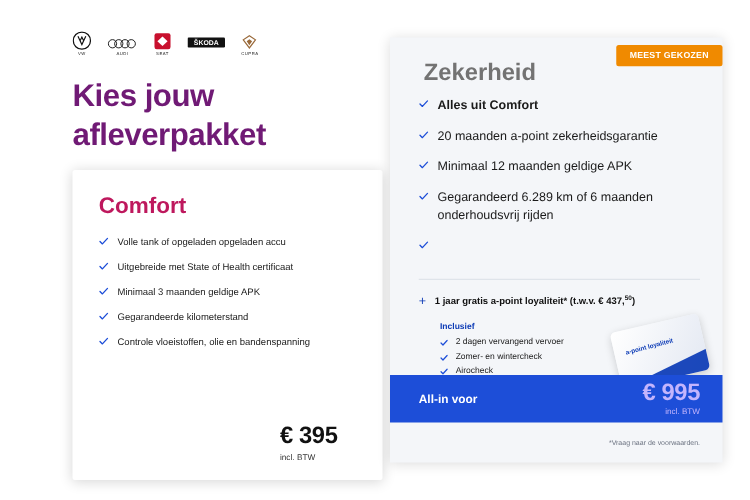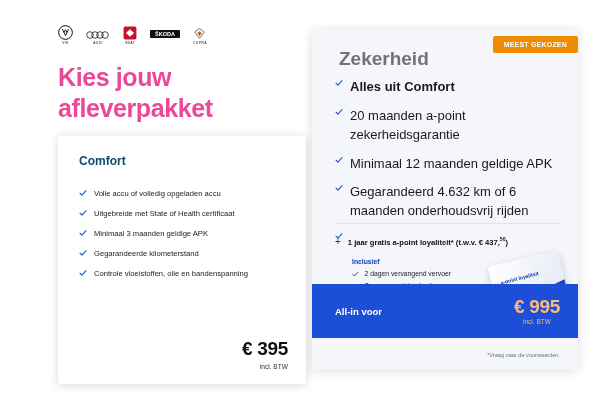--- a/index.html
+++ b/index.html
@@ -52,38 +52,38 @@
     text-transform: uppercase;
   }
 
   .headline {
     position: absolute;
     left: 36px; top: 62px;
     width: 220px;
     font-size: 25px;
     line-height: 1.22;
     font-weight: 700;
-    color: #ec4899;
+    color: #701a75;
     letter-spacing: -0.4px;
   }
 
   .comfort-card {
     position: absolute;
     left: 36px; top: 136px;
     width: 248px; height: 248px;
     background: #ffffff;
     box-shadow: 0 1px 10px rgba(0,0,0,.16);
     border-radius: 2px;
   }
   .comfort-title {
     position: absolute;
     left: 21px; top: 18px;
-    font-size: 12px;
-    font-weight: 700;
-    color: #0c4a6e;
+    font-size: 18px;
+    font-weight: 700;
+    color: #be185d;
   }
   .comfort-list {
     position: absolute;
     left: 21px; top: 52px;
     width: 208px;
   }
   .li {
     display: flex;
     align-items: flex-start;
     gap: 7px;
@@ -94,22 +94,21 @@
     line-height: 1.45;
     color: #1a1a1a;
   }
   .chk {
     flex: 0 0 auto;
     width: 8px; height: 8px;
     margin-top: 1px;
   }
   .price-block {
     position: absolute;
-    right: 18px; bottom: 14px;
-    text-align: right;
+    right: 36px; bottom: 14px;
     margin-left: 33px;
   }
   .price-main {
     font-size: 19px;
     font-weight: 700;
     color: #111;
     letter-spacing: -0.3px;
   }
   .price-sub {
     font-size: 6.6px;
@@ -142,21 +141,21 @@
     font-size: 19px;
     font-weight: 700;
     color: #737373;
   }
   .zeker-list {
     position: absolute;
     left: 23px; top: 48px;
     width: 228px;
   }
   .zeker-list .li { margin-bottom: 10px; }
-  .zeker-list .txt { font-size: 13px; }
+  .zeker-list .txt { font-size: 10px; }
   .zeker-list .strong { font-weight: 700; }
 
   .divider {
     position: absolute;
     left: 23px; right: 18px; top: 193px;
     height: 1px;
     background: #dfe4ea;
   }
 
   .loyalty-row {
@@ -228,35 +227,35 @@
     left: -10px; bottom: -16px;
     width: 110px; height: 26px;
     background: #0a39b5;
     transform: rotate(-13deg);
     opacity: .92;
   }
 
   .footer-bar {
     position: absolute;
     left: 0; right: 0; bottom: 32px;
-    height: 54px;
+    height: 38px;
     background: #1d4ed8;
     display: flex;
     align-items: center;
     justify-content: space-between;
     padding: 0 18px 0 23px;
   }
   .footer-label {
     color: #fff;
     font-size: 9.5px;
     font-weight: 700;
   }
   .footer-price {
-    text-align: center;
-    color: #fdba74;
+    text-align: right;
+    color: #c4b5fd;
   }
   .footer-price .fp-main {
     font-size: 19px;
     font-weight: 700;
     letter-spacing: -0.3px;
     line-height: 1;
   }
   .footer-price .fp-sub {
     font-size: 6.5px;
     margin-top: 2px;
@@ -319,21 +318,21 @@
       <div class="headline">Kies jouw afleverpakket</div>
 
       <div class="comfort-card">
         <div class="comfort-title">Comfort</div>
         <div class="comfort-list">
 
           <div class="li">
             <svg class="chk" viewBox="0 0 12 12">
                 <path d="M1.5 6.3 L4.4 9.2 L10.5 2.6" fill="none" stroke="#1d4ed8" stroke-width="1.6" stroke-linecap="round" stroke-linejoin="round"></path>
               </svg>
-            <span class="txt">Volle accu of volledig opgeladen accu</span>
+            <span class="txt">Volle tank of opgeladen opgeladen accu</span>
           </div>
           <div class="li">
             <svg class="chk" viewBox="0 0 12 12">
                 <path d="M1.5 6.3 L4.4 9.2 L10.5 2.6" fill="none" stroke="#1d4ed8" stroke-width="1.6" stroke-linecap="round" stroke-linejoin="round"></path>
               </svg>
             <span class="txt">Uitgebreide met State of Health certificaat</span>
           </div>
           <div class="li">
             <svg class="chk" viewBox="0 0 12 12">
                 <path d="M1.5 6.3 L4.4 9.2 L10.5 2.6" fill="none" stroke="#1d4ed8" stroke-width="1.6" stroke-linecap="round" stroke-linejoin="round"></path>
@@ -381,21 +380,21 @@
         <div class="li">
           <svg class="chk" viewBox="0 0 12 12">
               <path d="M1.5 6.3 L4.4 9.2 L10.5 2.6" fill="none" stroke="#1d4ed8" stroke-width="1.6" stroke-linecap="round" stroke-linejoin="round"></path>
             </svg>
           <span class="txt">Minimaal 12 maanden geldige APK</span>
         </div>
         <div class="li">
           <svg class="chk" viewBox="0 0 12 12">
               <path d="M1.5 6.3 L4.4 9.2 L10.5 2.6" fill="none" stroke="#1d4ed8" stroke-width="1.6" stroke-linecap="round" stroke-linejoin="round"></path>
             </svg>
-          <span class="txt">Gegarandeerd 4.632 km of 6 maanden onderhoudsvrij rijden</span>
+          <span class="txt">Gegarandeerd 6.289 km of 6 maanden onderhoudsvrij rijden</span>
         </div>
         <div class="li">
           <svg class="chk" viewBox="0 0 12 12">
               <path d="M1.5 6.3 L4.4 9.2 L10.5 2.6" fill="none" stroke="#1d4ed8" stroke-width="1.6" stroke-linecap="round" stroke-linejoin="round"></path>
             </svg>
         </div>
       </div>
 
       <div class="divider"></div>
 

